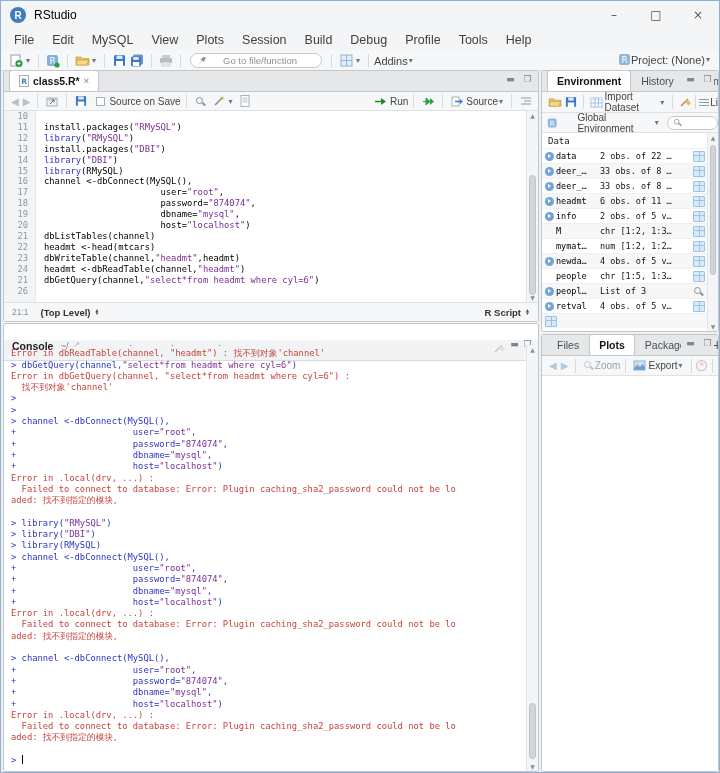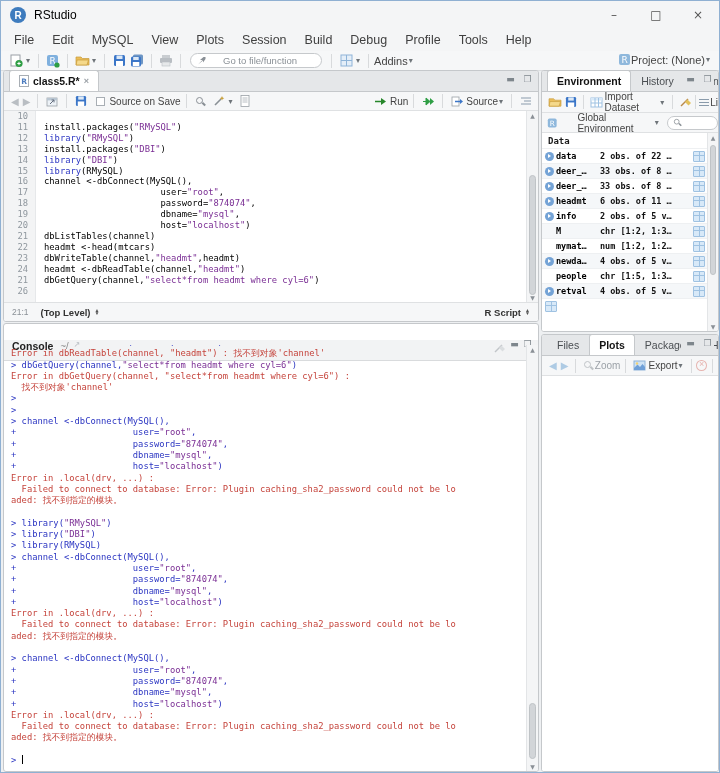--- a/index.html
+++ b/index.html
@@ -62,21 +62,21 @@
   .console-path { font-size:9.5px; color:#888; margin-left:7px; }
   .console-body { position:absolute; left:0; top:21px; right:12px; bottom:0; overflow:hidden; padding-left:7px; }
   .console-body .cline { font-family:"DejaVu Sans Mono",monospace; font-size:8.8px; line-height:11.3px; white-space:pre; height:11.3px; }
   .cursor { display:inline-block; width:1px; height:9px; background:#000; vertical-align:-1px; }
 
   
   #env-pane { left:540px; top:69px; width:178px; height:262px; }
   #env-pane .ptoolbar.row1 { top:21px; height:21px; }
   #env-pane .ptoolbar.row2 { top:42px; height:20px; }
   .env-search { display:flex; align-items:center; width:58px; height:14px; border:1px solid #C6C9CC; border-radius:7px; background:#fff; padding-left:4px; margin-left:5px; }
-  .env-list { position:absolute; left:0; top:62px; right:11px; bottom:0; overflow:hidden; background:#fff;font-weight:bold; }
+  .env-list { position:absolute; left:0; top:62px; right:11px; bottom:0; overflow:hidden; background:#fff; }
   .env-section { height:15px; display:flex; align-items:center; padding-left:6px; font-family:"DejaVu Sans Mono",monospace; font-size:9px; color:#1A1A1A; background:#fff; }
   .env-row { height:15px; display:flex; align-items:center; border-top:1px solid #EEF0F2; }
   .env-row:nth-child(odd) { background:#F5F7F9; }
   .env-expand { width:14px; display:flex; justify-content:center; flex:none; }
   .exp-circle { width:9px; height:9px; border-radius:50%; background:#74A3D6; position:relative; }
   .exp-circle:after { content:""; position:absolute; left:3.5px; top:2.5px; border-left:3.5px solid #fff; border-top:2px solid transparent; border-bottom:2px solid transparent; }
   .env-name { width:44px; flex:none; font-family:"DejaVu Sans Mono",monospace; font-size:8.5px; color:#000; overflow:hidden; white-space:nowrap; }
   .env-desc { flex:1; font-family:"DejaVu Sans Mono",monospace; font-size:8.5px; color:#111; overflow:hidden; white-space:nowrap; }
   .env-action { width:17px; flex:none; display:flex; justify-content:center; }
   .grid-ic { width:12px; height:11px; border:1px solid #9FC2E2; background:#D8E9F8; position:relative; border-radius:1px; }
@@ -544,20 +544,30 @@
           <span class="env-name">people</span>
           <span class="env-desc">chr [1:5, 1:3…</span>
           <span class="env-action">
             <span class="grid-ic"></span>
           </span>
         </div>
         <div class="env-row">
           <span class="env-expand">
             <span class="exp-circle"></span>
           </span>
+          <span class="env-name">peopl…</span>
+          <span class="env-desc">List of 3</span>
+          <span class="env-action">
+            <span class="mag-ic"></span>
+          </span>
+        </div>
+        <div class="env-row">
+          <span class="env-expand">
+            <span class="exp-circle"></span>
+          </span>
           <span class="env-name">retval</span>
           <span class="env-desc">4 obs. of 5 v…</span>
           <span class="env-action">
             <span class="grid-ic"></span>
           </span>
         </div>
         <div class="env-row">
           <span class="env-action">
             <span class="grid-ic"></span>
           </span>

